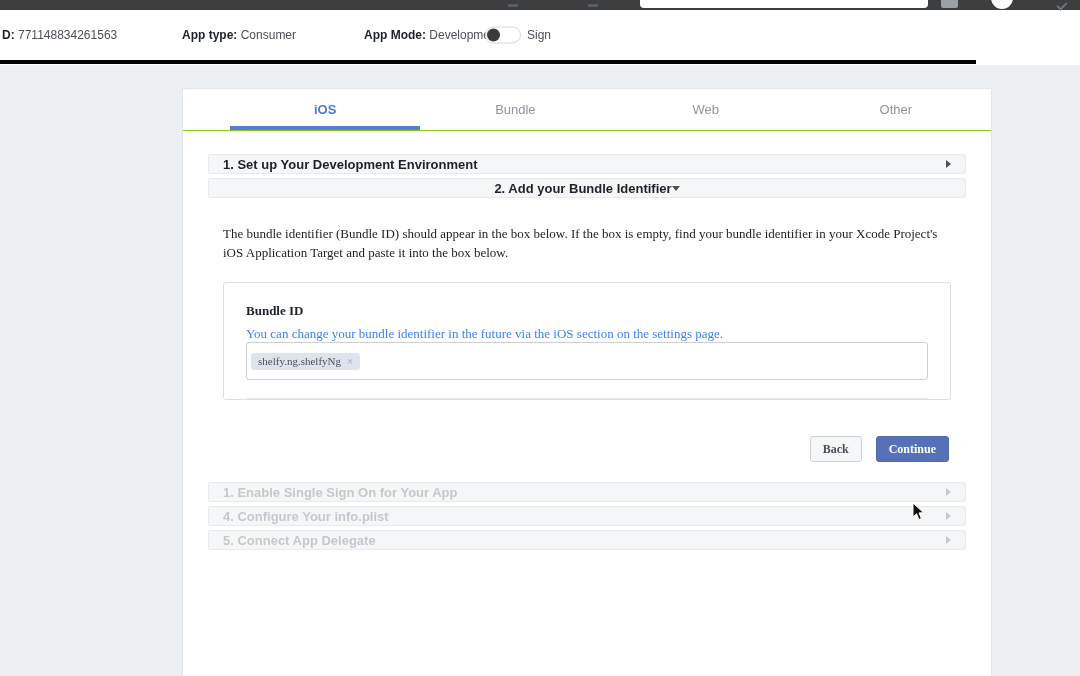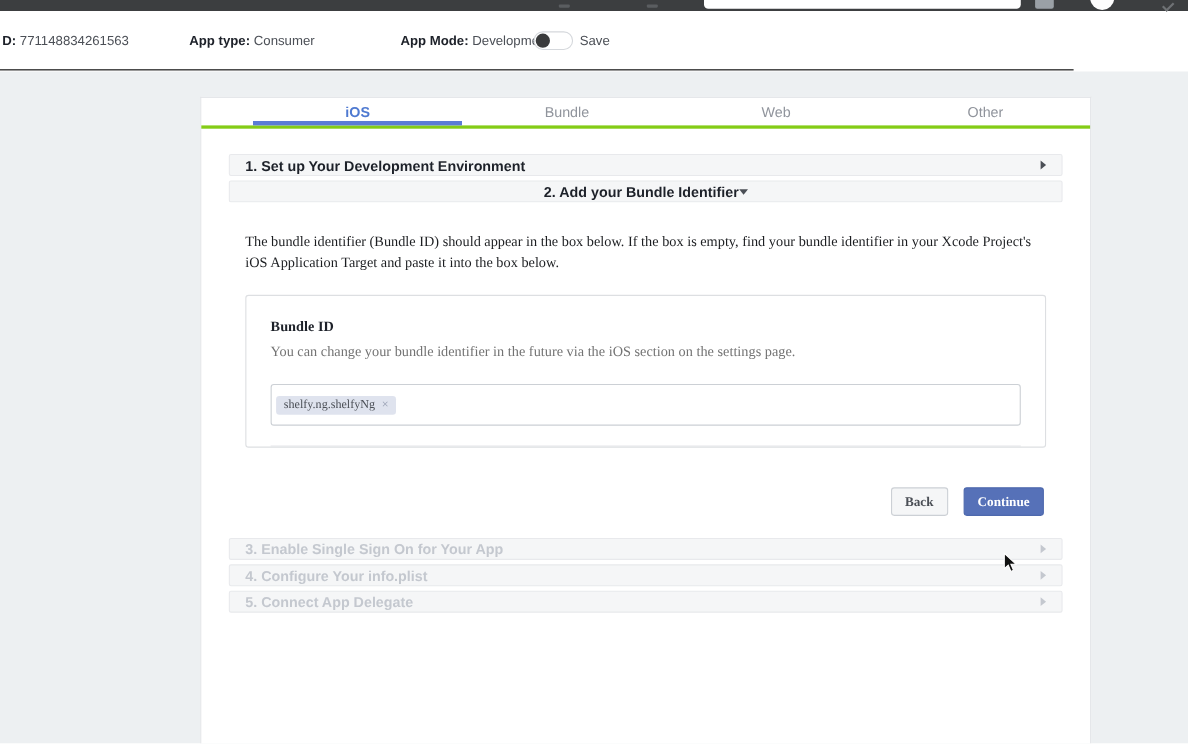--- a/index.html
+++ b/index.html
@@ -22,55 +22,55 @@
 
   
   .topbar{position:absolute;left:0;top:0;width:1080px;height:10px;background:var(--topbar-bg);}
   .topbar-search{position:absolute;left:640px;top:-16px;width:288px;height:24px;background:#fff;border-radius:4px;}
   .topbar-sq{position:absolute;left:941px;top:-2px;width:17px;height:10px;background:#9aa0a6;border-radius:2px;}
   .topbar-avatar{position:absolute;left:991px;top:-13px;width:22px;height:22px;background:#fdfdfd;border-radius:50%;}
   .topbar-chev{position:absolute;left:1057px;top:2px;width:10px;height:6px;border-left:2px solid #6f7275;border-bottom:2px solid #6f7275;transform:rotate(-45deg);}
   .topbar-blip{position:absolute;top:4px;width:10px;height:3px;background:#5a5d60;border-radius:1px;}
 
   
-  .appbar{position:absolute;left:0;top:10px;width:976px;height:54px;background:#fff;border-bottom:1px solid #000000;font-size:12px;color:var(--text-mid);}
+  .appbar{position:absolute;left:0;top:10px;width:976px;height:54px;background:#fff;border-bottom:4px solid #000000;font-size:12px;color:var(--text-mid);}
   .appbar .item{position:absolute;top:50%;transform:translateY(-50%);white-space:nowrap;}
   .appbar b{color:var(--text-dark);font-weight:700;}
   .ai-appid{left:2px;}
-  .ai-apptype{left:172px;}
+  .ai-apptype{left:182px;}
   .ai-appmode{left:364px;}
   .toggle{position:absolute;left:485px;top:50%;transform:translateY(-50%);width:36px;height:17px;background:#fff;border:1px solid #d5d8dc;border-radius:9px;cursor:pointer;}
   .toggle .knob{position:absolute;left:1px;top:1px;width:13px;height:13px;background:#3a3b3c;border-radius:50%;}
   .ai-live{left:527px;}
 
   
   .content{position:absolute;left:0;top:65px;width:1080px;height:611px;background:var(--page-bg);overflow:hidden;}
   .card{position:absolute;left:182px;top:23px;width:810px;height:620px;background:#fff;border:1px solid var(--card-border);border-bottom:none;}
 
-  .tabs{display:flex;height:28px;border-bottom:3px solid #84cc16;padding-left:47px;}
+  .tabs{display:flex;height:42px;border-bottom:1px solid #84cc16;padding-left:47px;}
   .tab{flex:1;display:flex;align-items:center;justify-content:center;font-size:13px;color:var(--text-gray);cursor:pointer;border-bottom:4px solid transparent;padding-top:4px;}
   .tab.active{color:var(--accent-tab);font-weight:700;border-bottom-color:#5b7bd5;}
 
   .card-body{padding:23px 25px 0 25px;}
 
   .step{height:20px;background:var(--step-header-bg);border:1px solid var(--step-border);border-radius:2px;display:flex;align-items:center;justify-content:space-between;padding:0 14px;margin-bottom:4px;cursor:pointer;}
   .step-title{font-size:13px;font-weight:700;color:var(--text-dark);}
   .step.disabled .step-title{color:var(--disabled-text);}
   .caret-right{width:0;height:0;border-left:5px solid var(--text-mid);border-top:4px solid transparent;border-bottom:4px solid transparent;}
   .caret-down{width:0;height:0;border-top:5px solid var(--text-mid);border-left:4px solid transparent;border-right:4px solid transparent;}
   .step.disabled .caret-right{border-left-color:var(--disabled-text);}
 
   .step-block{margin-bottom:4px;}
   .step-block .step{margin-bottom:0;justify-content:center;}
   .step-body{background:#fff;padding:26px 15px 16px 15px;font-family:Liberation Serif, serif;}
   .intro{font-size:13px;line-height:19px;color:#1c1e21;margin-bottom:20px;}
 
   .bundle-box{border:1px solid #dddfe2;border-radius:3px;padding:20px 22px 0 22px;}
   .bundle-title{font-size:13px;font-weight:700;color:var(--text-dark);margin-bottom:7px;}
-  .bundle-desc{font-size:13px;color:#737373;margin-bottom:21px;}
+  .bundle-desc{font-size:13px;color:#3b82f6;margin-bottom:0;}
   .bundle-input{height:38px;border:1px solid #ccd0d5;border-radius:3px;display:flex;align-items:center;padding:0 4px;background:#fff;cursor:text;}
   .tag{display:inline-flex;align-items:center;background:var(--tag-bg);border-radius:3px;font-size:11px;color:var(--text-mid);padding:3px 7px;line-height:1;}
   .tag-x{color:#9aa2b5;margin-left:6px;font-size:11px;cursor:pointer;}
   .box-divider{border-top:1px solid #e5e6e9;margin-top:18px;}
   .save-row{text-align:right;padding:12px 0;}
 
   .btn{display:inline-block;font-family:inherit;font-size:12px;font-weight:700;border-radius:3px;padding:5px 12px;cursor:pointer;line-height:1.2;}
   .btn-blue{background:var(--button-blue);border:1px solid #4e69ad;color:#fff;}
   .btn-gray{background:#f5f6f7;border:1px solid #ccd0d5;color:var(--text-mid);}
 
@@ -102,21 +102,21 @@
       <b>App type:</b>
       <span>Consumer</span>
     </div>
     <div class="item ai-appmode">
       <b>App Mode:</b>
       <span>Development</span>
     </div>
     <div class="toggle">
       <div class="knob"></div>
     </div>
-    <div class="item ai-live">Save</div>
+    <div class="item ai-live">Sign</div>
   </div>
 
   <div class="content">
     <div class="card">
 
       <div class="tabs">
         <div class="tab active">
           <span>iOS</span>
         </div>
         <div class="tab">
@@ -158,21 +158,21 @@
             </div>
 
             <div class="nav-row">
               <button class="btn btn-gray">Back</button>
               <button class="btn btn-blue">Continue</button>
             </div>
           </div>
         </div>
 
         <div class="step disabled">
-          <span class="step-title">3. Enable Single Sign On for Your App</span>
+          <span class="step-title">1. Enable Single Sign On for Your App</span>
           <span class="caret-right"></span>
         </div>
 
         <div class="step disabled">
           <span class="step-title">4. Configure Your info.plist</span>
           <span class="caret-right"></span>
         </div>
 
         <div class="step disabled">
           <span class="step-title">5. Connect App Delegate</span>

